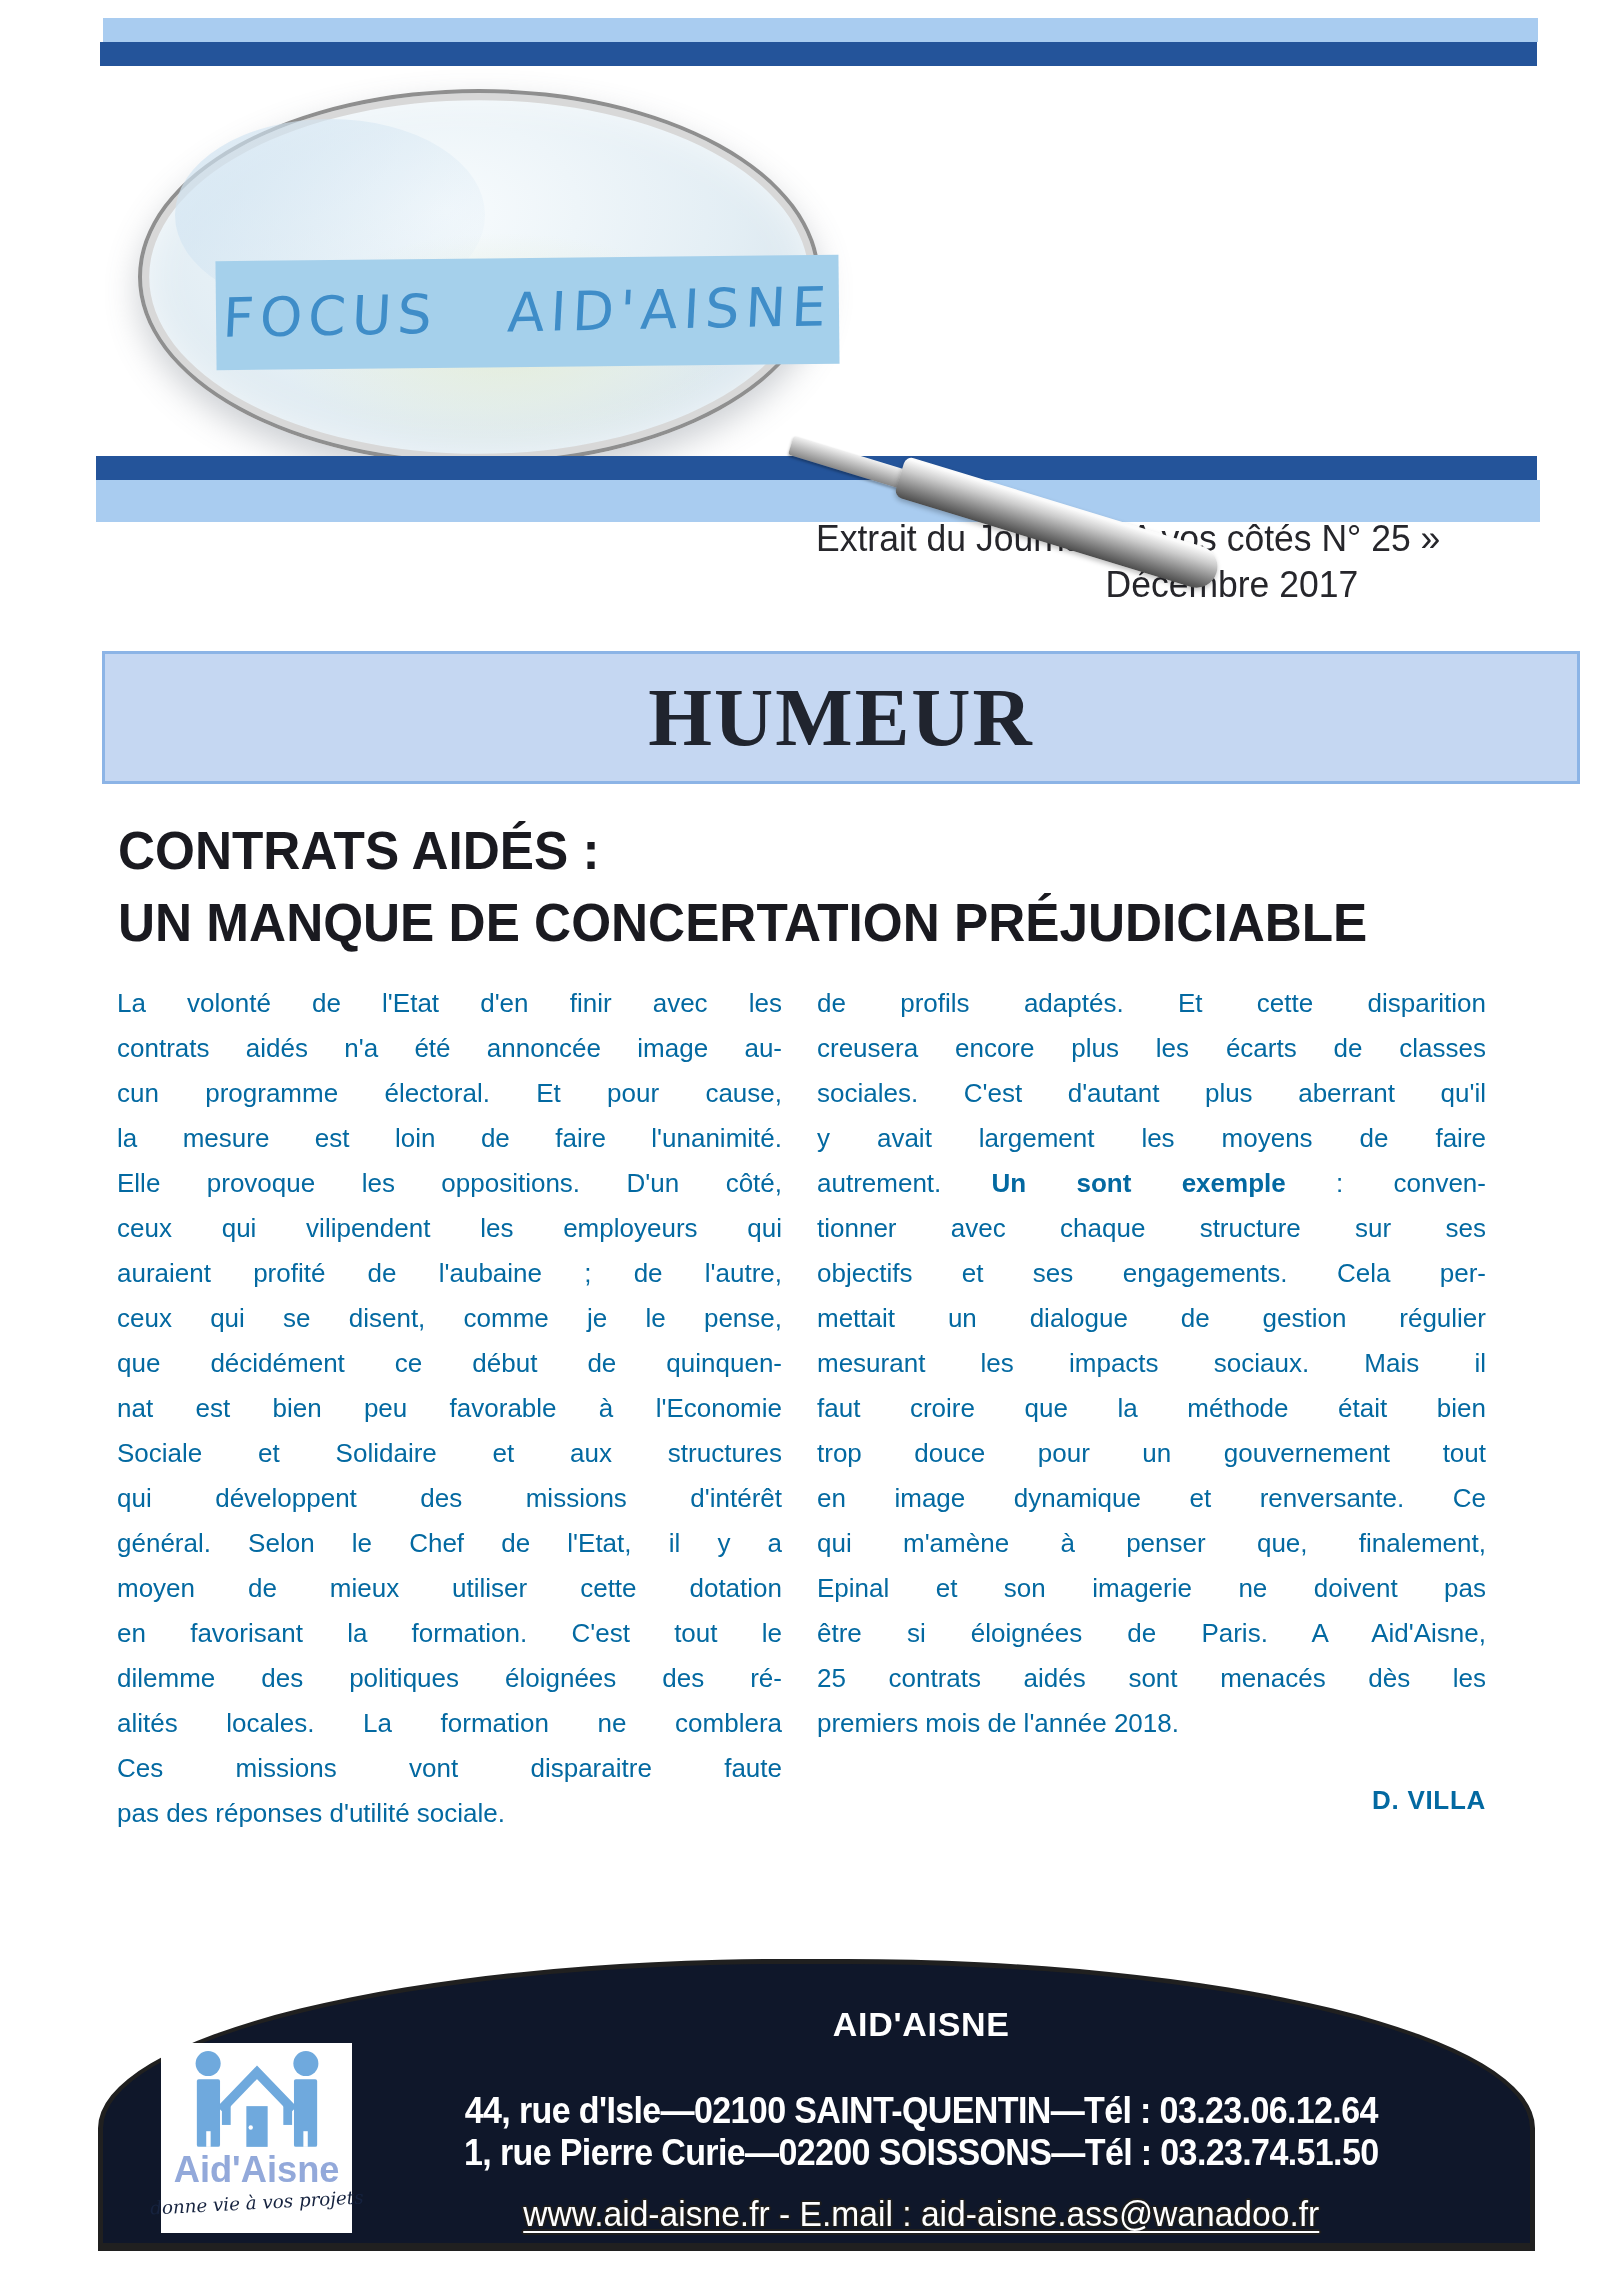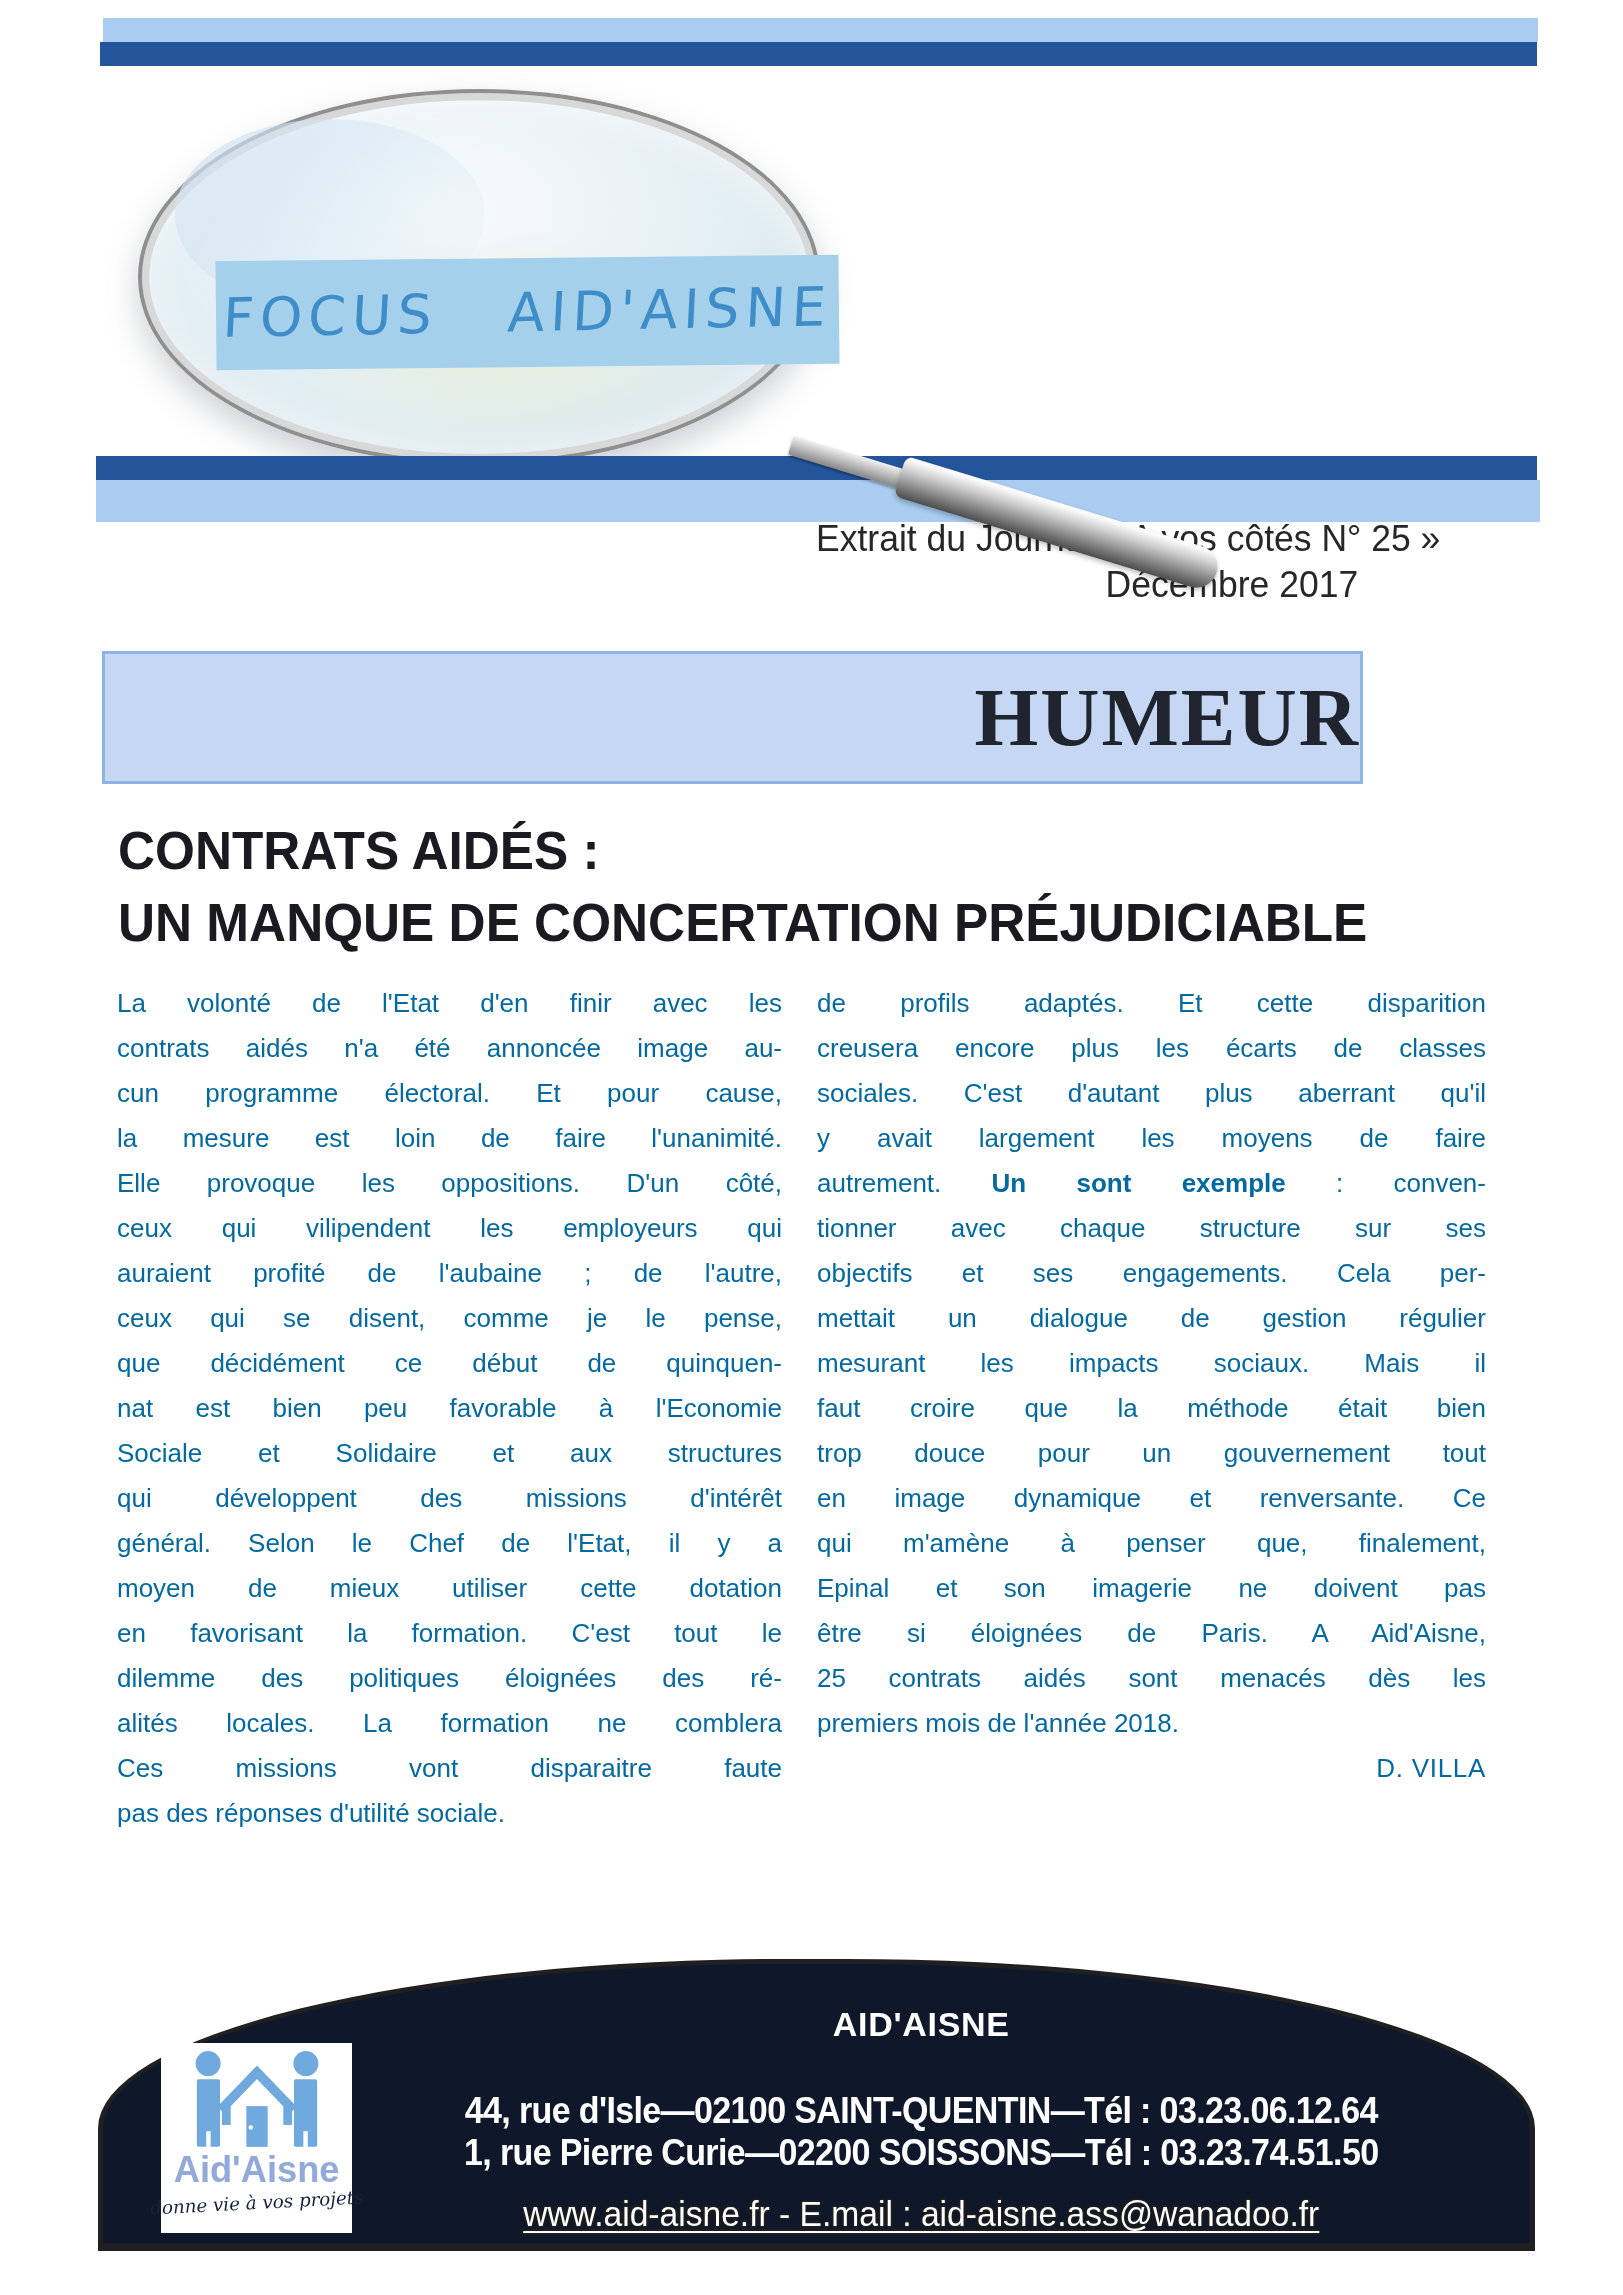--- a/index.html
+++ b/index.html
@@ -48,44 +48,44 @@
   }
 
   
   .extrait-1{position:absolute;right:183px;top:518px;font-size:37px;letter-spacing:0;
     color:#26262b;transform:scaleX(.96);transform-origin:right;white-space:nowrap;}
   .extrait-2{position:absolute;right:265px;top:564px;font-size:37px;color:#26262b;
     transform:scaleX(.96);transform-origin:right;white-space:nowrap;}
 
   
   .humeur-box{
-    position:absolute;left:102px;top:651px;width:1261px;height:133px;box-sizing:border-box;
+    position:absolute;left:102px;top:651px;width:1478px;height:133px;box-sizing:border-box;
     background:#c5d7f2;border:3.3px solid #8cb4e6;
-    display:flex;align-items:center;justify-content:flex-end;
+    display:flex;align-items:center;justify-content:center;
   }
   .humeur-text{
     font-family:"Liberation Serif",serif;font-weight:bold;font-size:82px;
     letter-spacing:2px;color:#20242e;transform:scaleX(1.0);
   }
 
   
   .art-title{position:absolute;left:118px;font-weight:700;font-size:54px;color:#1a1a20;
     letter-spacing:0;transform:scaleX(.95);transform-origin:left;white-space:nowrap;}
   .art-title.t1{top:819px;}
   .art-title.t2{top:891px;}
 
   .col{position:absolute;top:981px;font-size:26px;color:#0369a1;}
   .col-left{left:117px;width:665px;}
   .col-right{left:817px;width:669px;}
   .line{
     line-height:45px;text-align:justify;text-align-last:justify;
     -moz-text-align-last:justify;text-justify:inter-word;
   }
   .line.nj{text-align-last:left;}
-  .line.sig{text-align-last:right;font-weight:normal;letter-spacing:0.7px;}
+  .line.sig{text-align-last:right;font-weight:bold;letter-spacing:0.7px;margin-top:32px;}
   .line strong{font-weight:700;}
 
   
   .footer{
     position:absolute;left:98px;top:1959px;width:1437px;height:292px;box-sizing:border-box;
     background:#0f172a;border:5.9px solid #202020;border-bottom-width:8.5px;
     border-radius:48% 48% 0 0 / 58% 58% 0 0;
   }
   .footer-zone{position:absolute;left:216px;right:6.5px;text-align:center;color:#ffffff;}
   .org-name{top:41px;font-size:34px;font-weight:700;letter-spacing:0.7px;}

